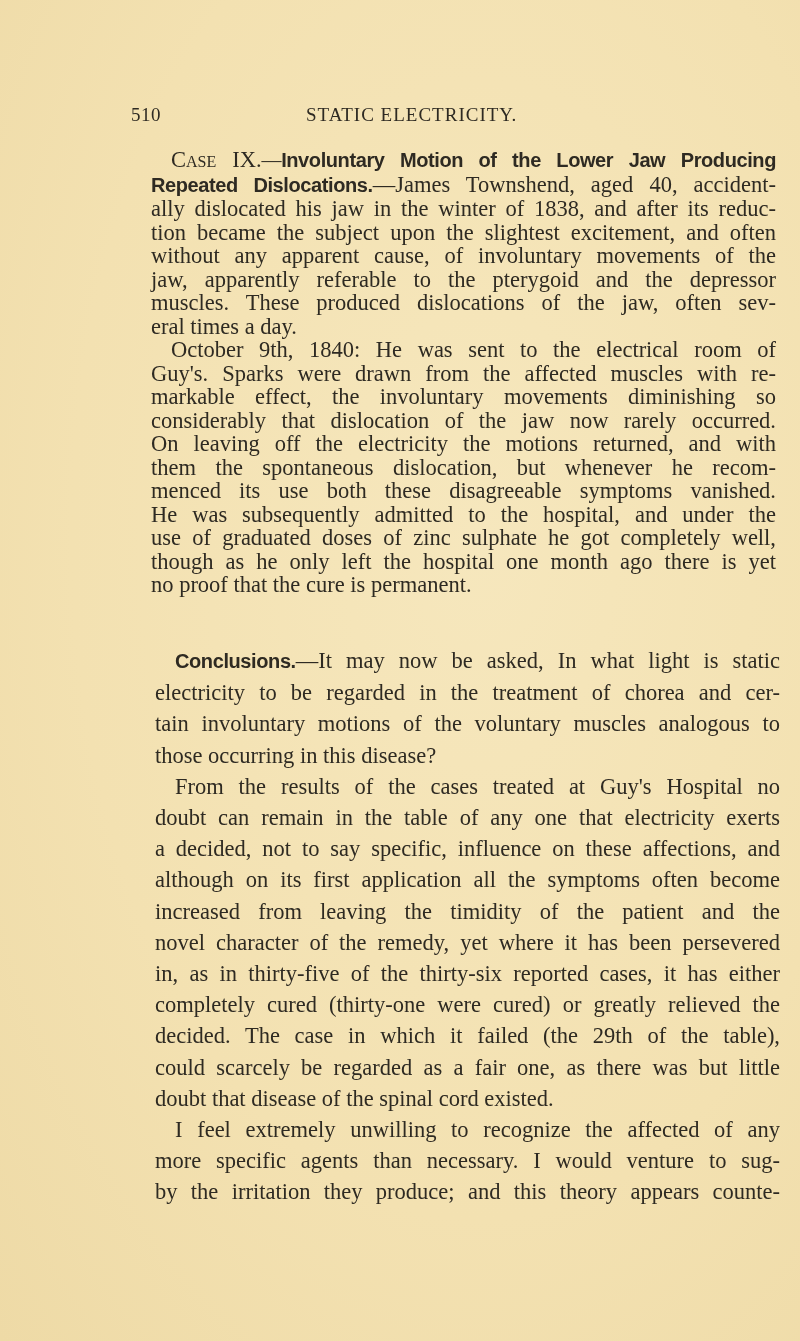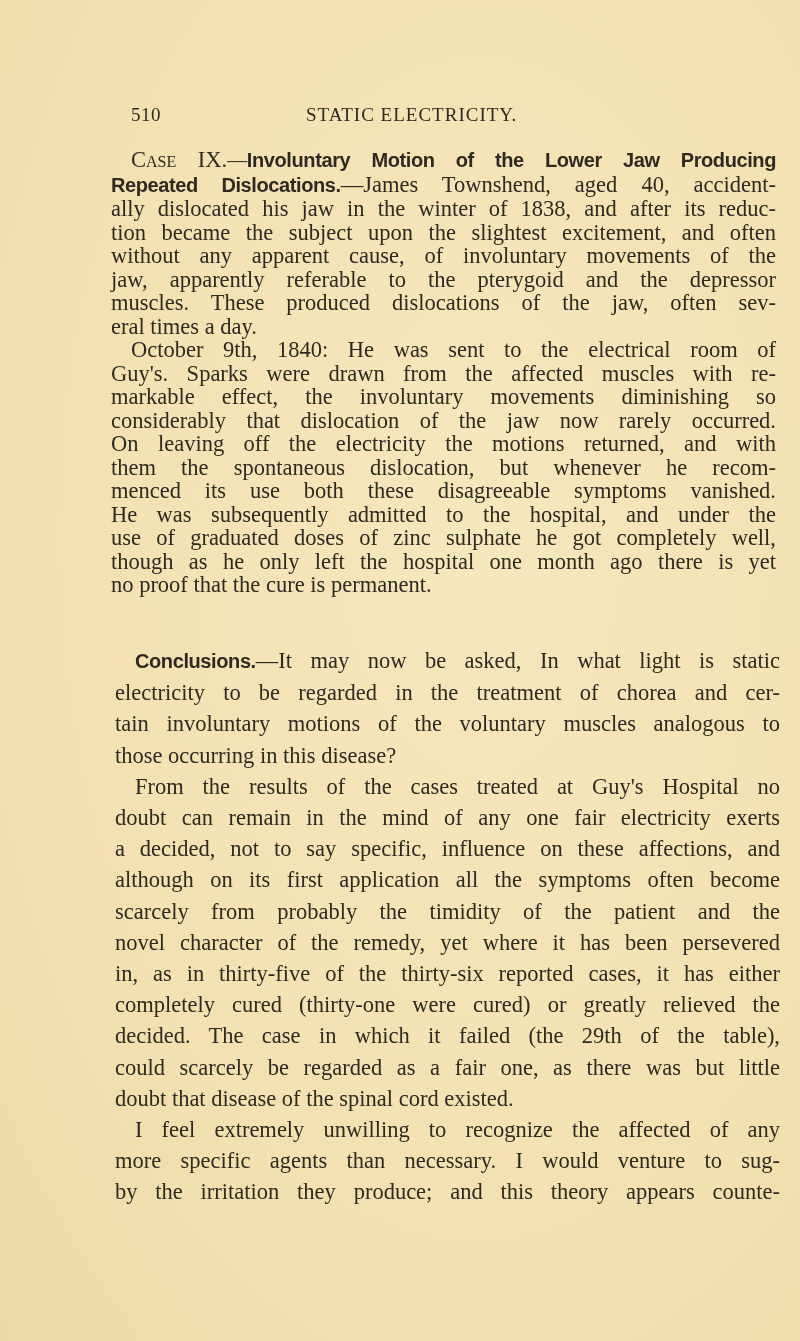--- a/index.html
+++ b/index.html
@@ -69,20 +69,21 @@
       font-weight: bold;
       font-stretch: condensed;
       font-size: 20px;
       letter-spacing: -0.4px;
     }
     .line {
       display: block;
       text-align: justify;
       text-align-last: justify;
       white-space: nowrap;
+      margin-left: 40px;
     }
     .line.last {
       text-align-last: left;
     }
     .line.indent {
       padding-left: 20px;
     }
   </style>
 </head>
 <body>
@@ -124,24 +125,24 @@
   <div class="section2">
     <div>
       <span class="line indent"><span class="bold-head">Conclusions.</span><span>—It may now be asked, In what light is static</span></span>
       <span class="line">electricity to be regarded in the treatment of chorea and cer-</span>
       <span class="line">tain involuntary motions of the voluntary muscles analogous to</span>
       <span class="line last">those occurring in this disease?</span>
     </div>
 
     <div>
       <span class="line indent">From the results of the cases treated at Guy's Hospital no</span>
-      <span class="line">doubt can remain in the mind of any one fair electricity exerts</span>
+      <span class="line">doubt can remain in the table of any one that electricity exerts</span>
       <span class="line">a decided, not to say specific, influence on these affections, and</span>
       <span class="line">although on its first application all the symptoms often become</span>
-      <span class="line">scarcely from probably the timidity of the patient and the</span>
+      <span class="line">increased from leaving the timidity of the patient and the</span>
       <span class="line">novel character of the remedy, yet where it has been persevered</span>
       <span class="line">in, as in thirty-five of the thirty-six reported cases, it has either</span>
       <span class="line">completely cured (thirty-one were cured) or greatly relieved the</span>
       <span class="line">decided.  The case in which it failed (the 29th of the table),</span>
       <span class="line">could scarcely be regarded as a fair one, as there was but little</span>
       <span class="line last">doubt that disease of the spinal cord existed.</span>
     </div>
 
     <div>
       <span class="line indent">I feel extremely unwilling to recognize the affected of any</span>

